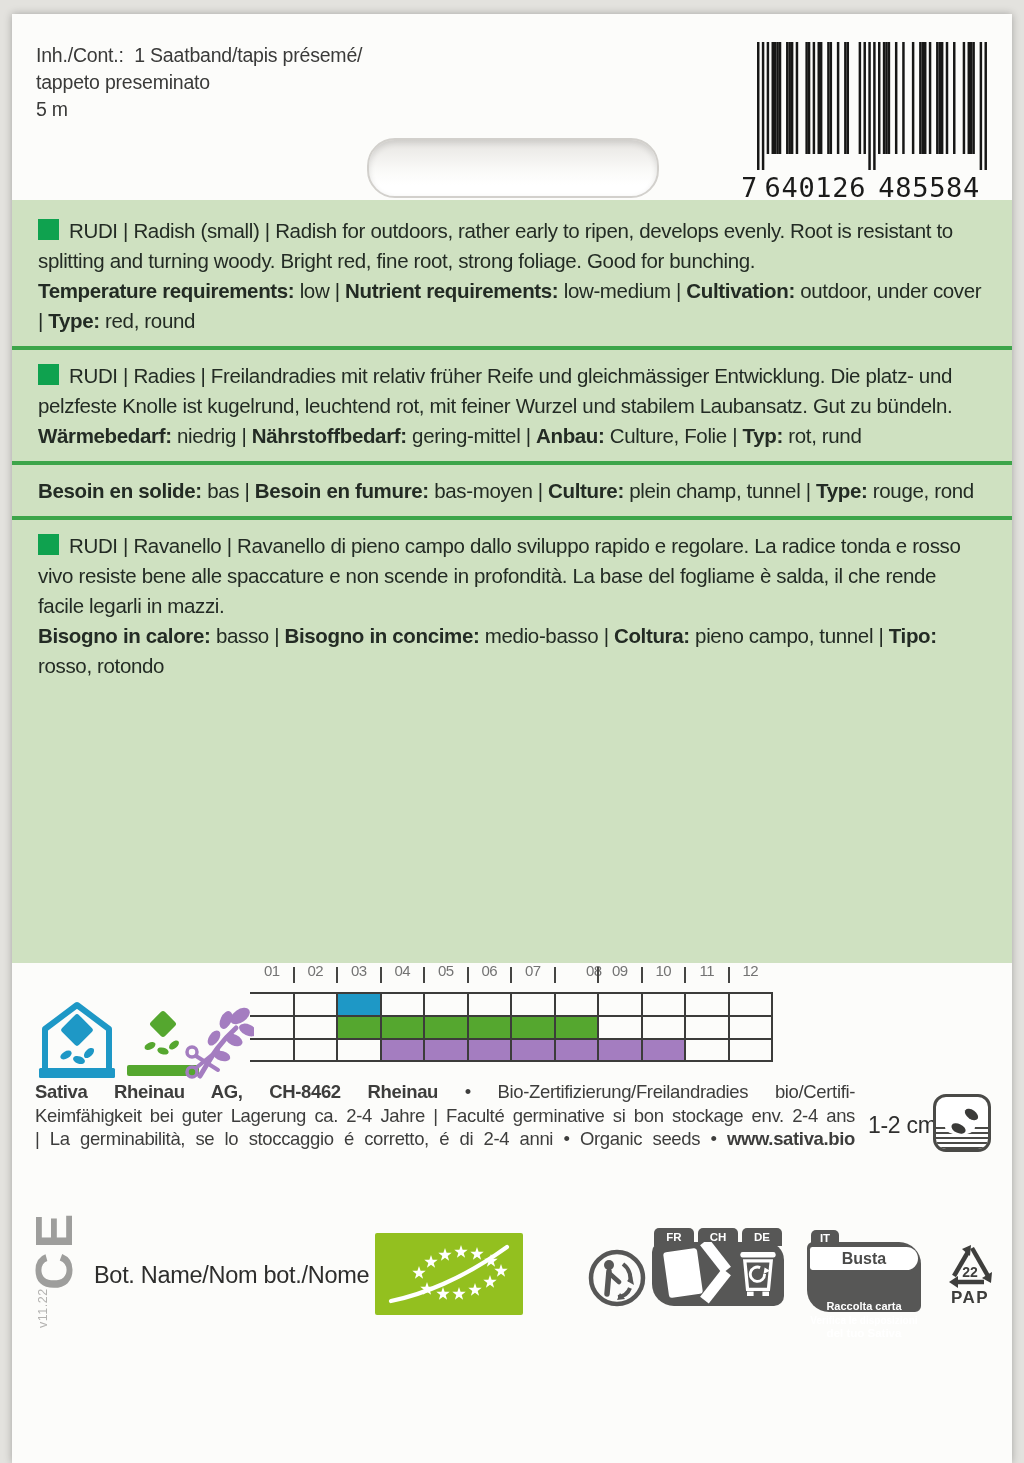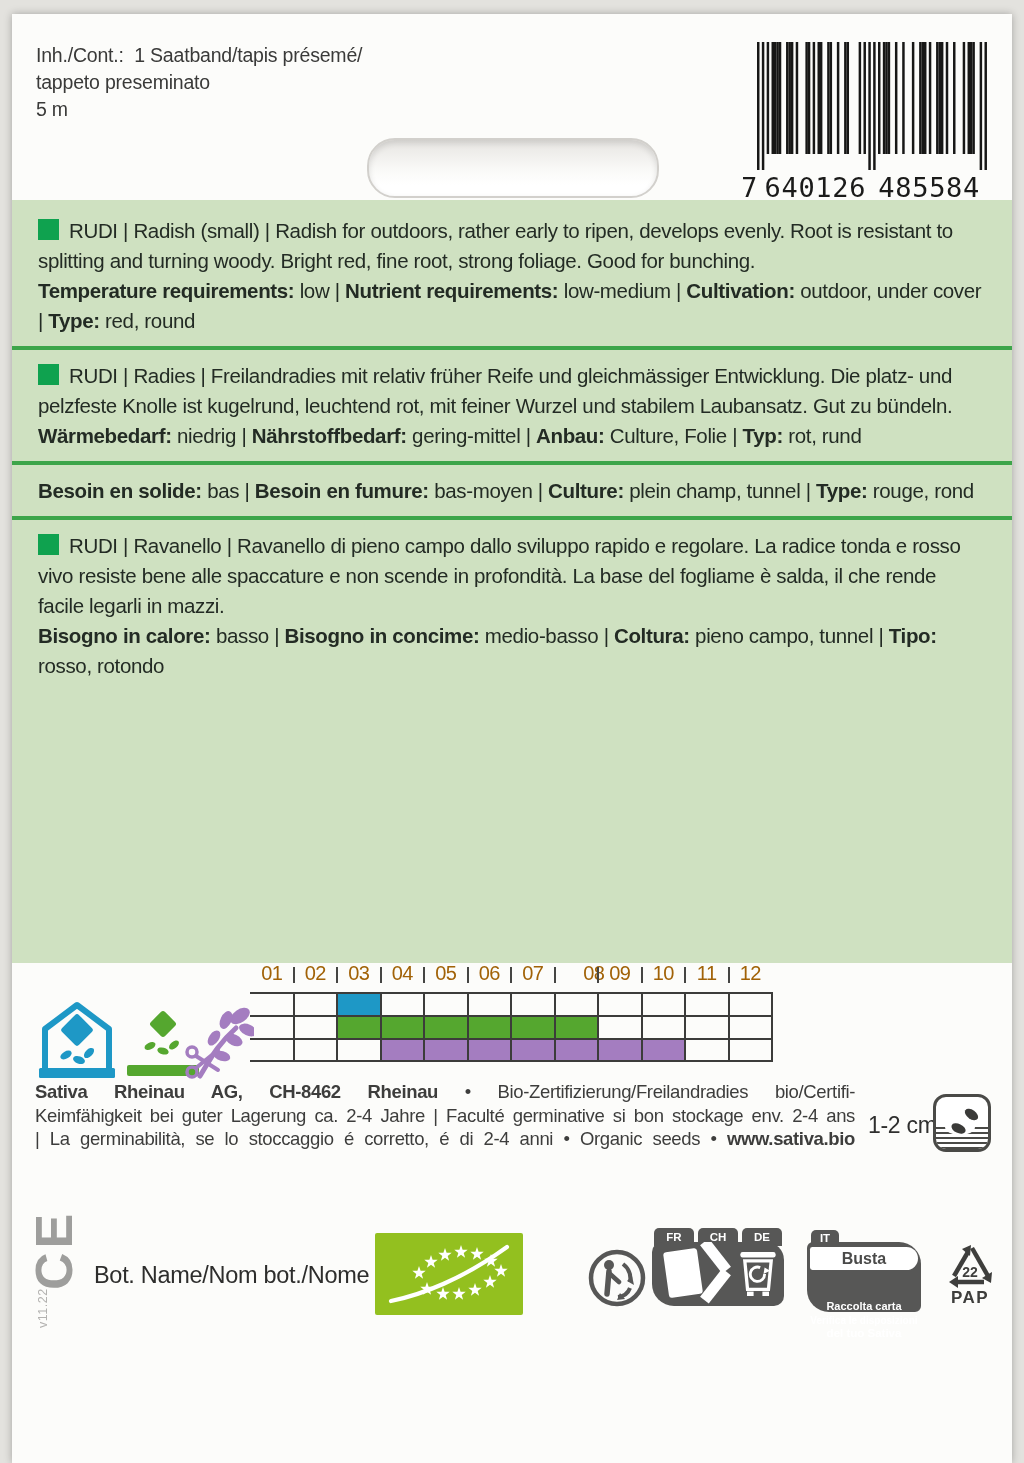--- a/index.html
+++ b/index.html
@@ -21,21 +21,21 @@
   .panel{position:absolute;left:0;top:186px;width:1000px;height:763px;background:#cfe1c1;
          box-sizing:border-box;padding:16px 28px 0 26px;}
   .lang-block{font-size:20.5px;line-height:30px;color:#232b24;letter-spacing:-0.35px;margin-bottom:9px;}
   .lang-block p{margin:0;}
   .bullet{display:inline-block;width:21px;height:21px;background:#0fa24f;margin-right:10px;vertical-align:-2px;}
   .bd{font-weight:bold;}
   .sep{height:4px;background:#3da54a;margin:10px -28px 11px -26px;}
   
   .calendar{position:absolute;left:238px;top:948px;width:523px;}
   .cal-header{position:relative;height:30px;}
-  .cal-header .m{position:absolute;top:0;width:43.5px;text-align:center;font-size:20px;color:#a16207;letter-spacing:-0.5px;}
+  .cal-header .m{position:absolute;top:0;width:43.5px;text-align:center;font-size:15px;color:#737373;letter-spacing:-0.5px;}
   .cal-header .tick{position:absolute;top:5px;width:2px;height:16px;background:#454543;}
   .cal-grid{position:relative;height:70px;}
   .hline{position:absolute;left:0;width:523px;height:2px;background:#3c3c3a;z-index:2;}
   .vline{position:absolute;top:0;width:2px;height:70px;background:#3c3c3a;z-index:2;}
   .cal-bar{position:absolute;height:23px;z-index:1;}
   
   .cal-icon{position:absolute;}
   
   .info{position:absolute;left:23px;top:1066px;width:820px;font-size:18.5px;line-height:23.5px;
         color:#3d3d3c;letter-spacing:-0.35px;}

